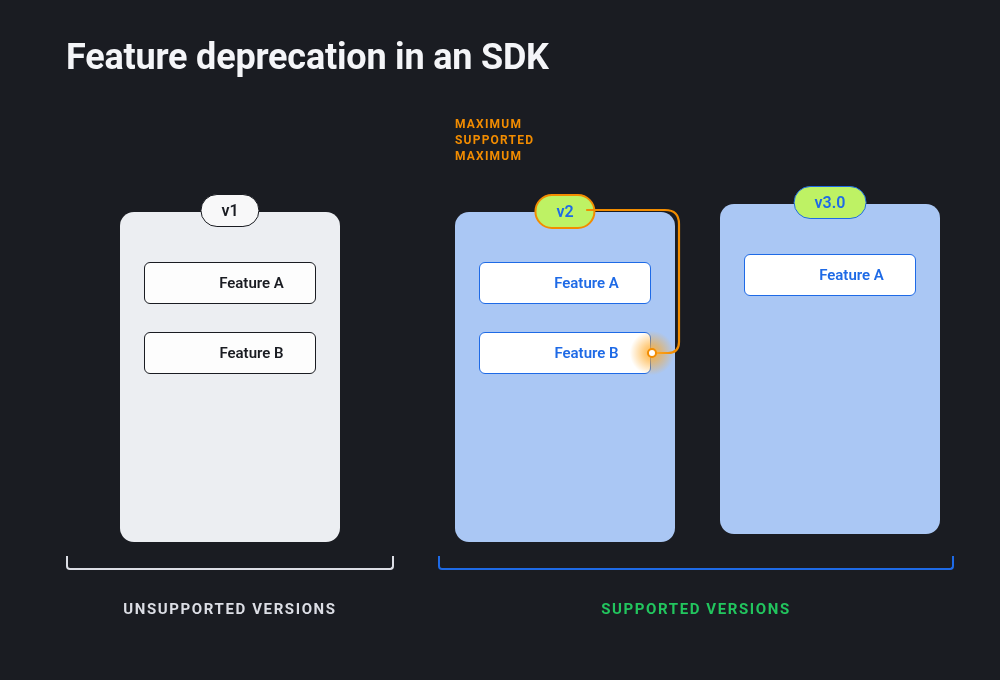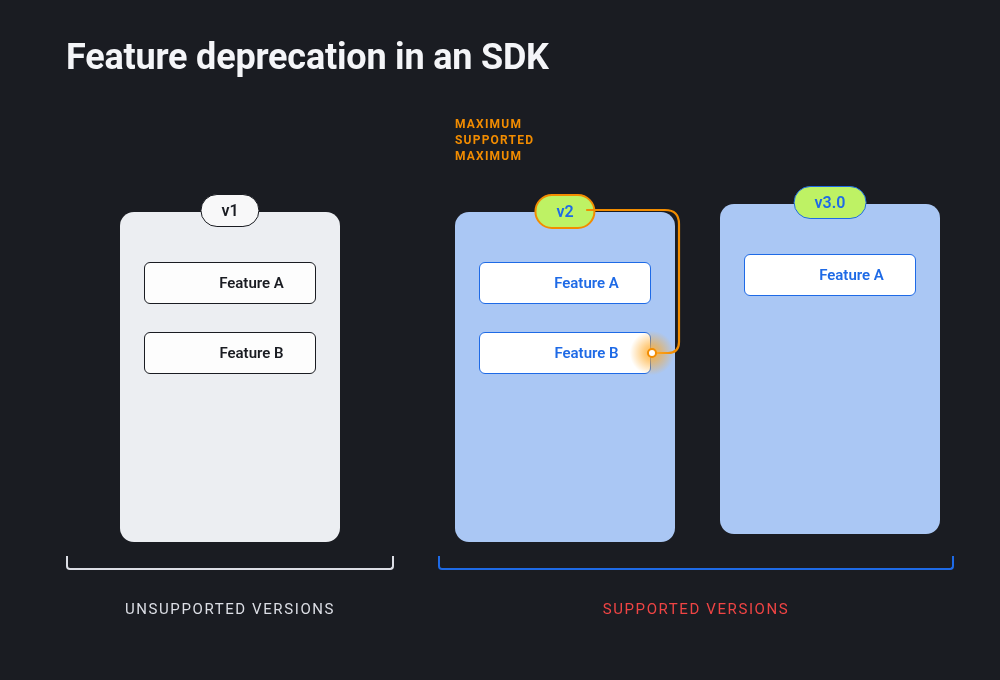--- a/index.html
+++ b/index.html
@@ -133,26 +133,26 @@
     border-bottom-right-radius: 4px;
   }
   .bracket.light { border-color: #dcdee5; }
   .bracket.blue  { border-color: #1e6ae6; }
   .bracket-left  { left: 66px;  width: 328px; }
   .bracket-right { left: 438px; width: 516px; }
   .bracket-label {
     position: absolute;
     top: 600px;
     font-size: 15px;
-    font-weight: 400;
+    font-weight: 700;
     letter-spacing: 1.6px;
     text-align: center;
   }
   .bracket-label.light { color: #dcdee5; left: 66px;  width: 328px; }
-  .bracket-label.blue  { color: #ef4444; left: 438px; width: 516px; }
+  .bracket-label.blue  { color: #22c55e; left: 438px; width: 516px; }
 </style>
 </head>
 <body>
 
 <div class="title">Feature deprecation in an SDK</div>
 
 <div class="annotation">
   <span>MAXIMUM</span><br>
   <span>SUPPORTED</span><br>
   <span>MAXIMUM</span>

